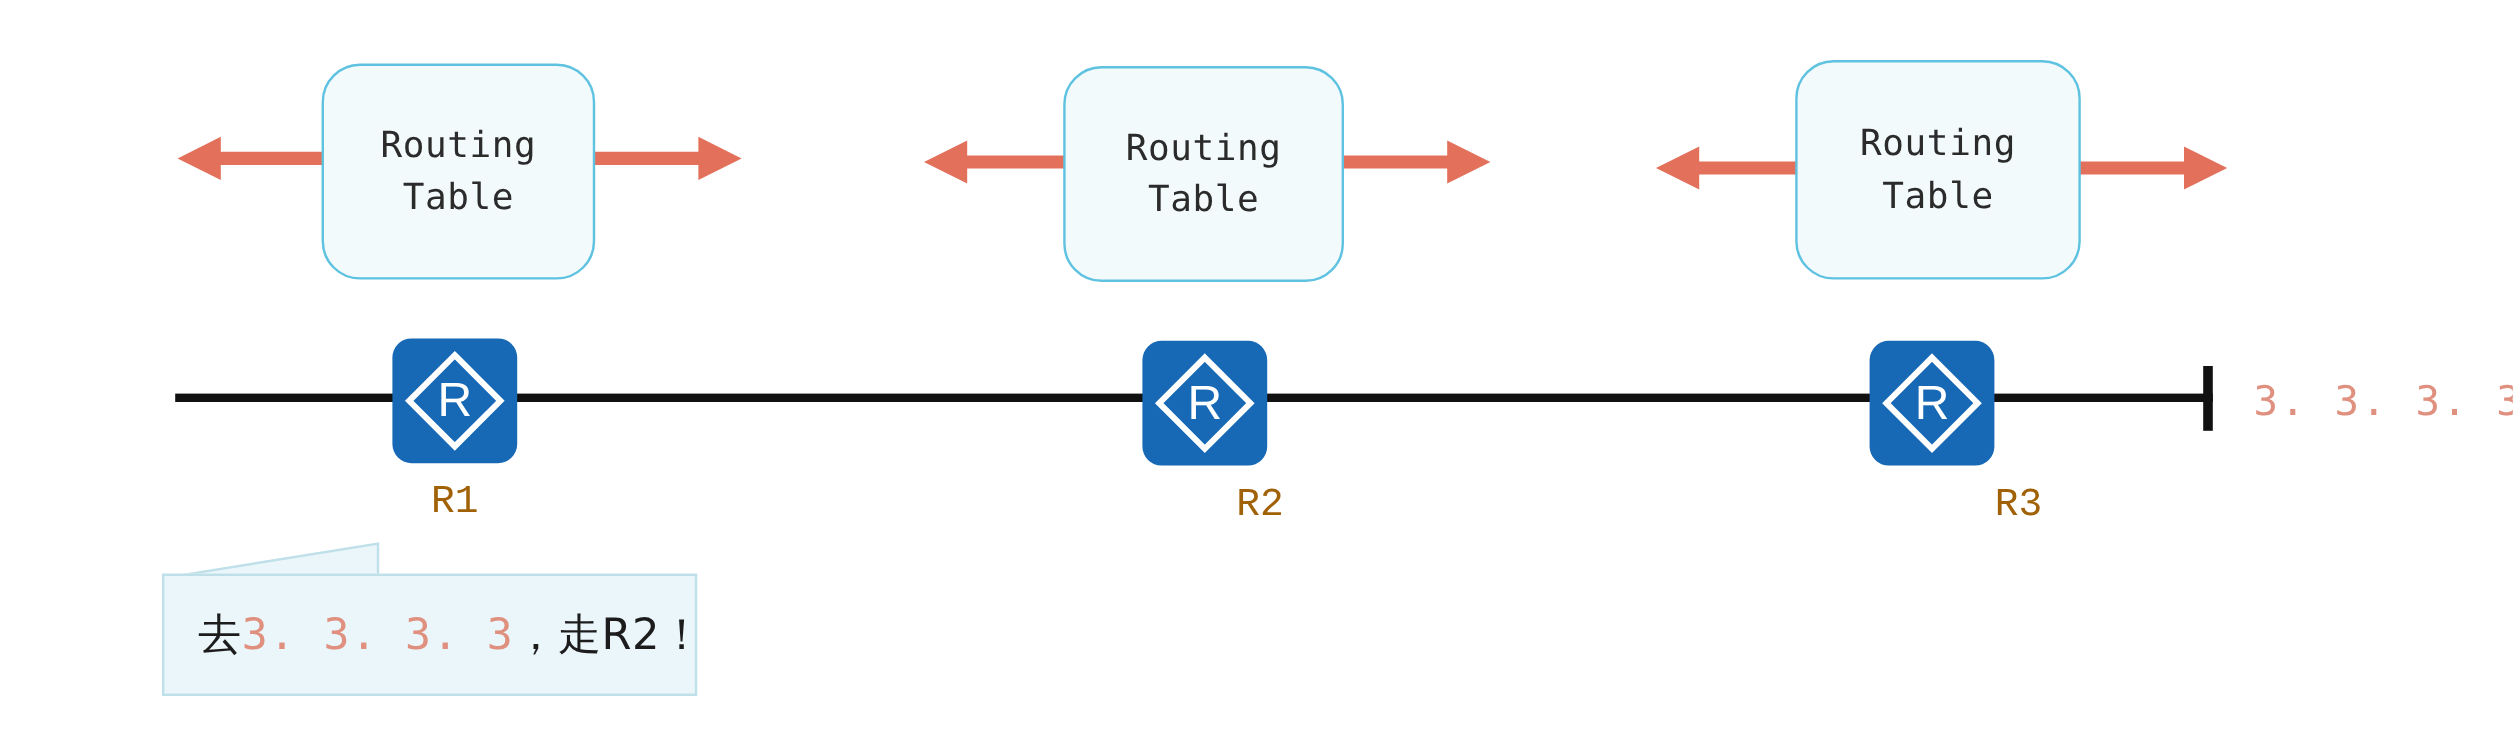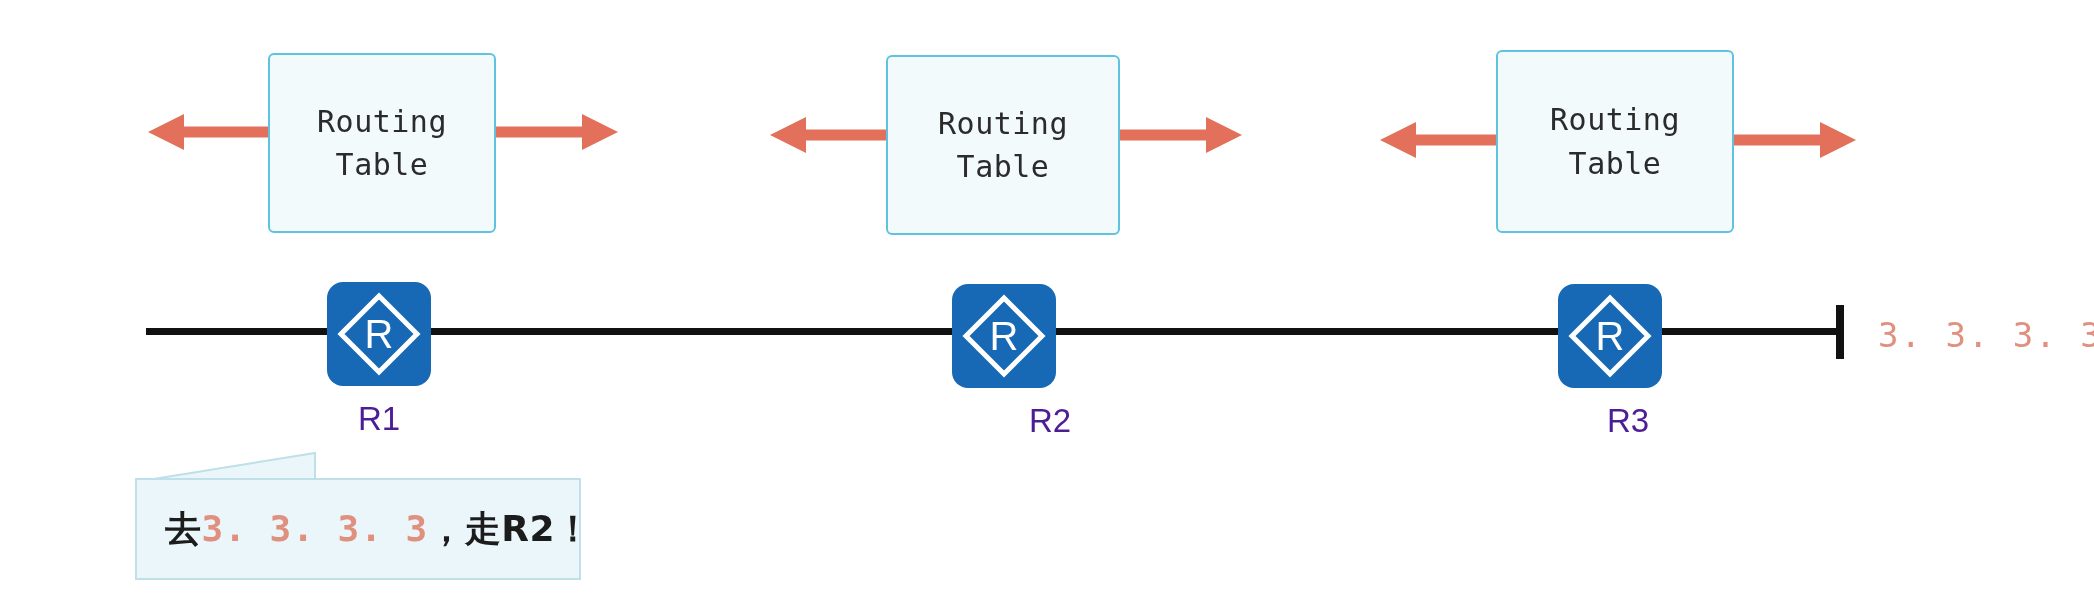--- a/index.html
+++ b/index.html
@@ -20,21 +20,21 @@
     width: 2094px;
     height: 611px;
   }
 
   
   .rt-box {
     position: absolute;
     box-sizing: border-box;
     background: #f2fafc;
     border: 2px solid #5ec2e0;
-    border-radius: 6px;
+    border-radius: 32px;
     display: flex;
     flex-direction: column;
     align-items: center;
     justify-content: center;
     z-index: 4;
   }
   .rt-line {
     font-family: "DejaVu Sans Mono", "Liberation Mono", monospace;
     font-size: 30px;
     color: #2b2b2b;
@@ -65,44 +65,43 @@
   
   .router {
     position: absolute;
     z-index: 5;
   }
   .router-svg { display: block; }
 
   
   .router-label {
     position: absolute;
-    font-family: Liberation Sans, sans-serif;
+    font-family: Liberation Mono, monospace;
     font-size: 33px;
-    color: #4c1d95;
+    color: #a16207;
     text-align: center;
     z-index: 5;
     white-space: nowrap;
   }
 
   
   .dest-ip {
     position: absolute;
     font-family: "DejaVu Sans Mono", "Liberation Mono", monospace;
     font-size: 34px;
     color: #e0907f;
     letter-spacing: 2px;
     white-space: nowrap;
     z-index: 5;
   }
 
   
   .callout {
     position: absolute;
     z-index: 6;
-    font-weight: bold;
   }
   .callout-body {
     position: absolute;
     box-sizing: border-box;
     background: #eaf6fa;
     border: 2px solid #bfdfe9;
     display: flex;
     align-items: center;
     z-index: 2;
   }
@@ -196,21 +195,21 @@
   </div>
   <div class="router-label" style="left:984px; top:402px; width:132px;">R2</div>
 
   <div class="router" style="left:1556px; top:282px; width:108px; height:108px;">
     <svg class="router-svg" width="108" height="108" viewBox="0 0 108 108">
       <rect x="2" y="2" width="104" height="104" rx="16" ry="16" fill="#1769b5"></rect>
       <polygon points="54,16 92,54 54,92 16,54" fill="none" stroke="#ffffff" stroke-width="5"></polygon>
       <text x="54" y="54" fill="#ffffff" font-family="'Liberation Sans', sans-serif" font-size="40" text-anchor="middle" dominant-baseline="central">R</text>
     </svg>
   </div>
-  <div class="router-label" style="left:1562px; top:402px; width:132px;">R3</div>
+  <div class="router-label" style="left:1616px; top:402px; width:132px;">R3</div>
 
   <div class="dest-ip" style="left:1878px; top:315px;">3. 3. 3. 3</div>
 
   <div class="callout" style="left:0px; top:0px; width:2094px; height:611px;">
     <svg class="callout-tail-svg" style="left:135px; top:448px; width:320px; height:60px;" viewBox="0 0 320 60">
       <path d="M0,34 L180,5 L180,34 Z" fill="#eaf6fa" stroke="#bfdfe9" stroke-width="2"></path>
     </svg>
     <div class="callout-body" style="left:135px; top:478px; width:446px; height:102px;">
       <span class="callout-text">
         <span>去</span><span class="ip">3. 3. 3. 3</span><span>，走R2！</span>

